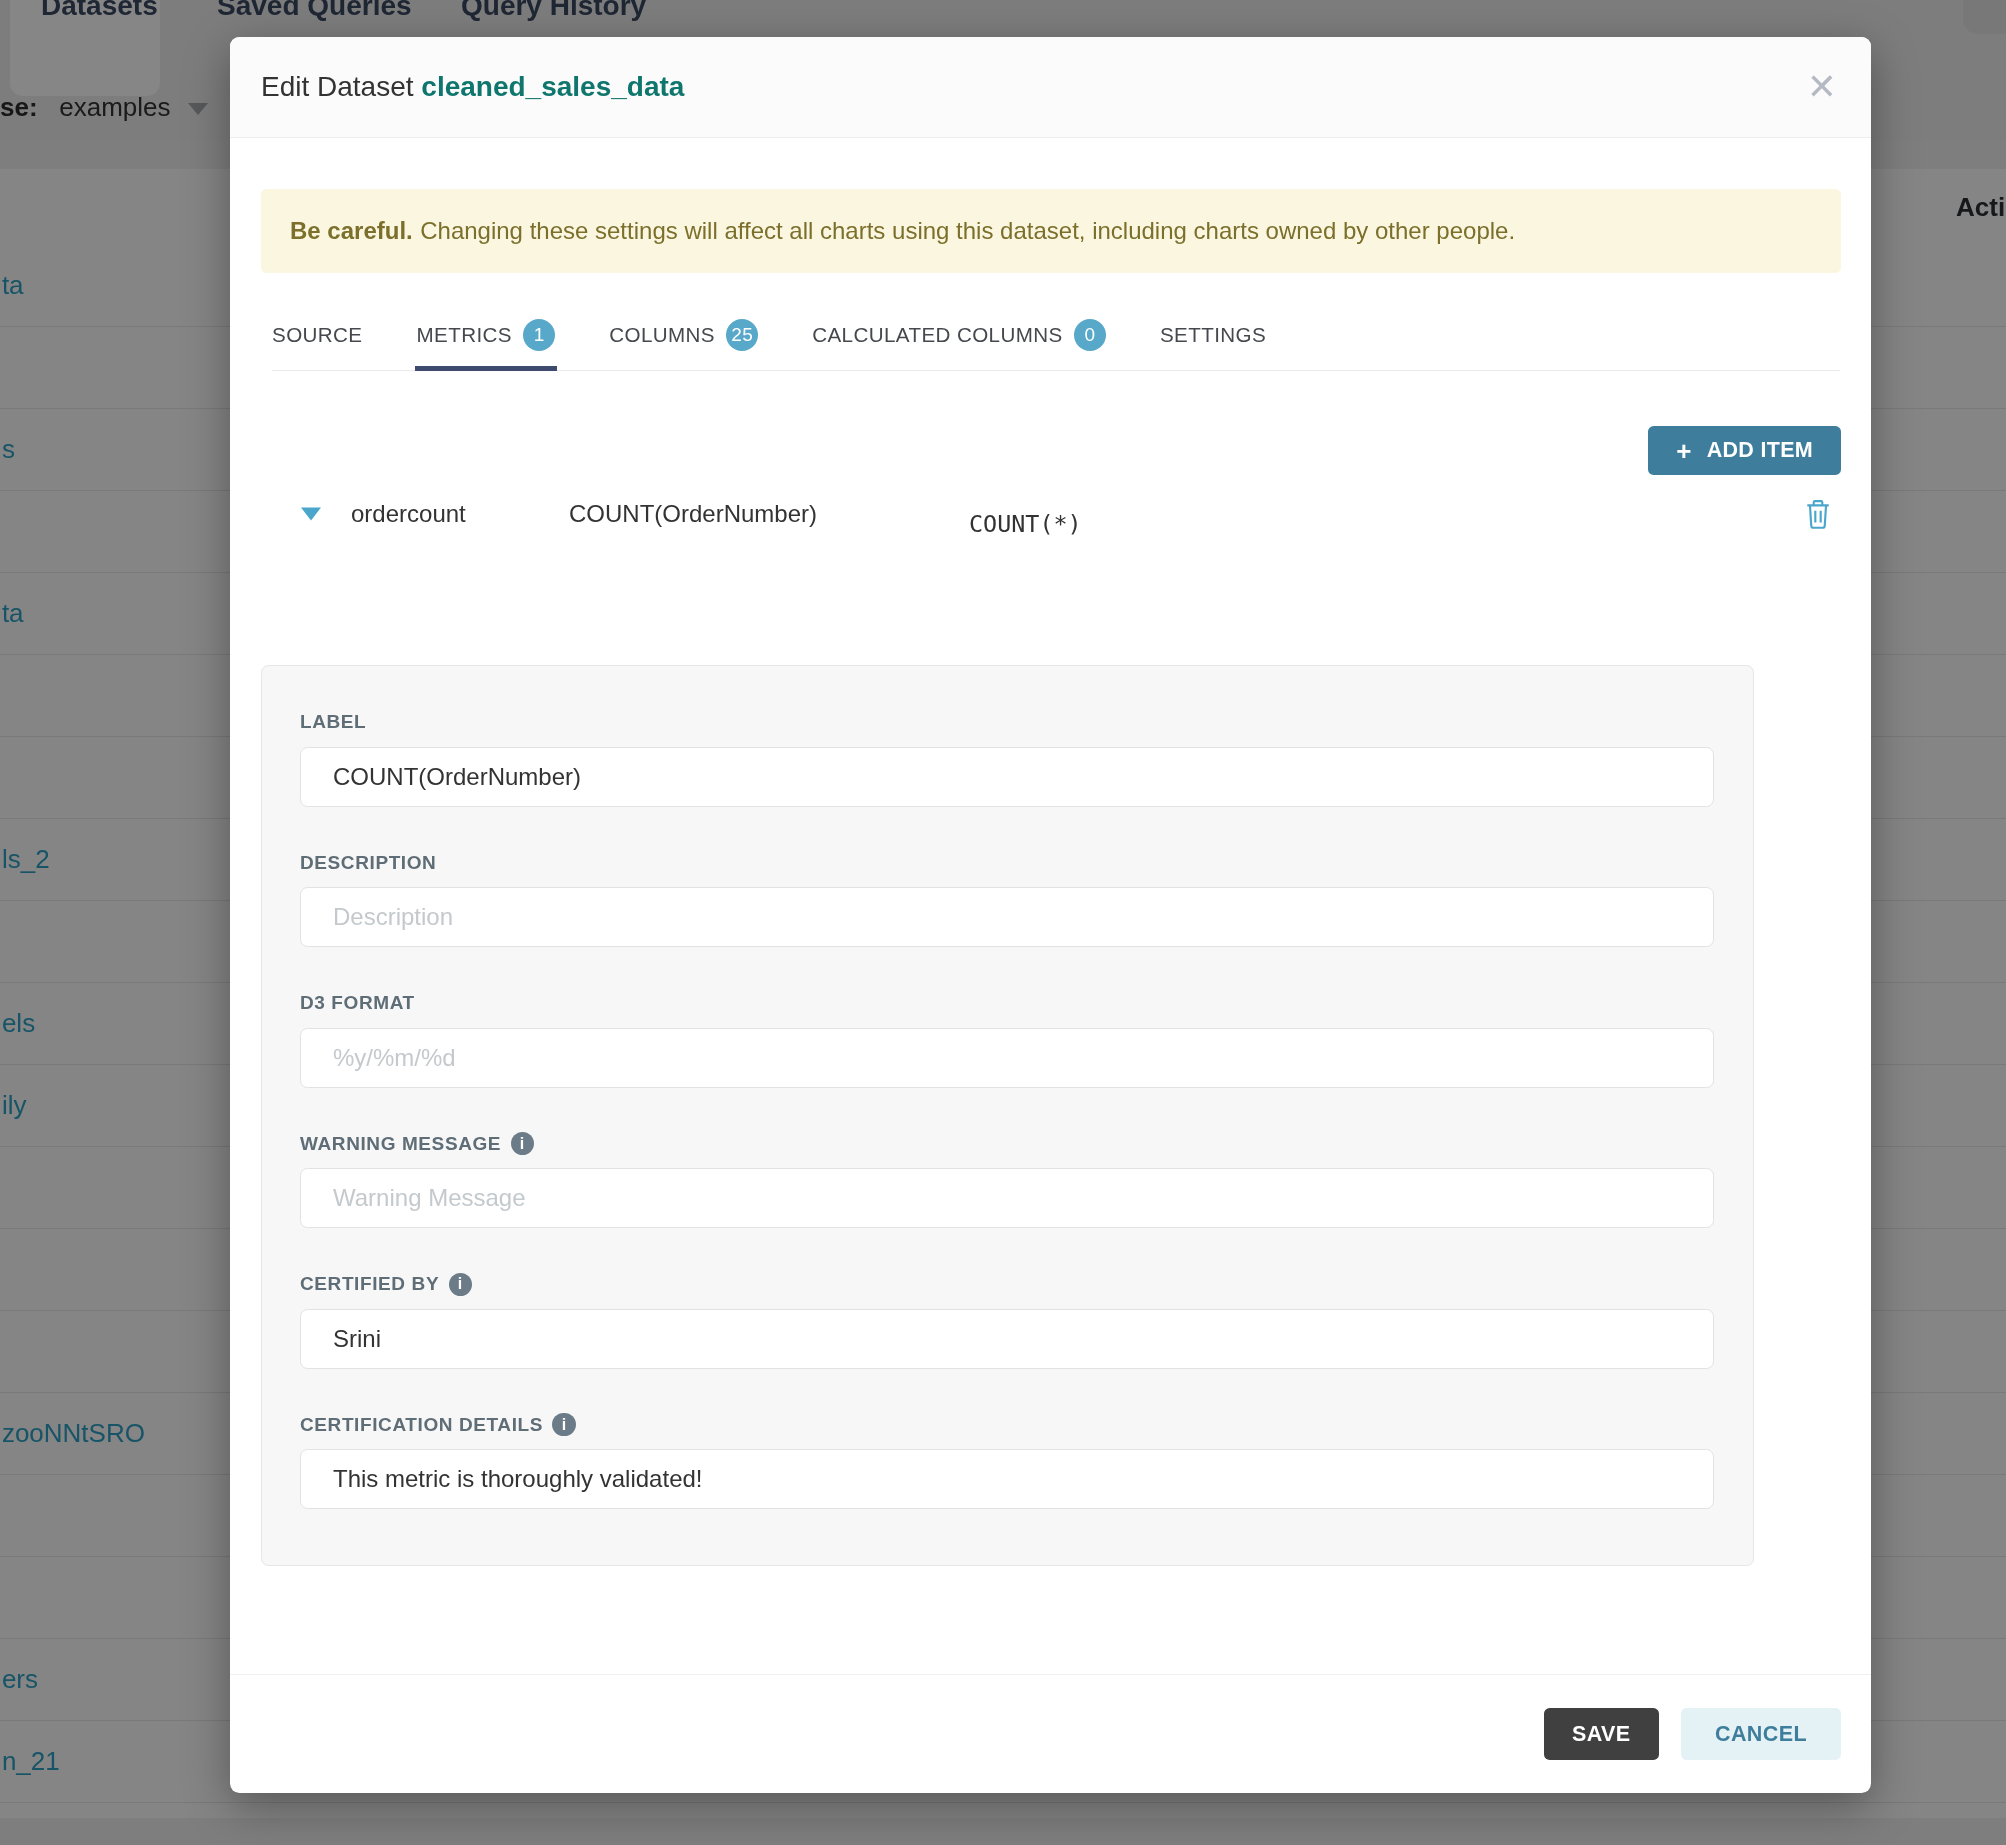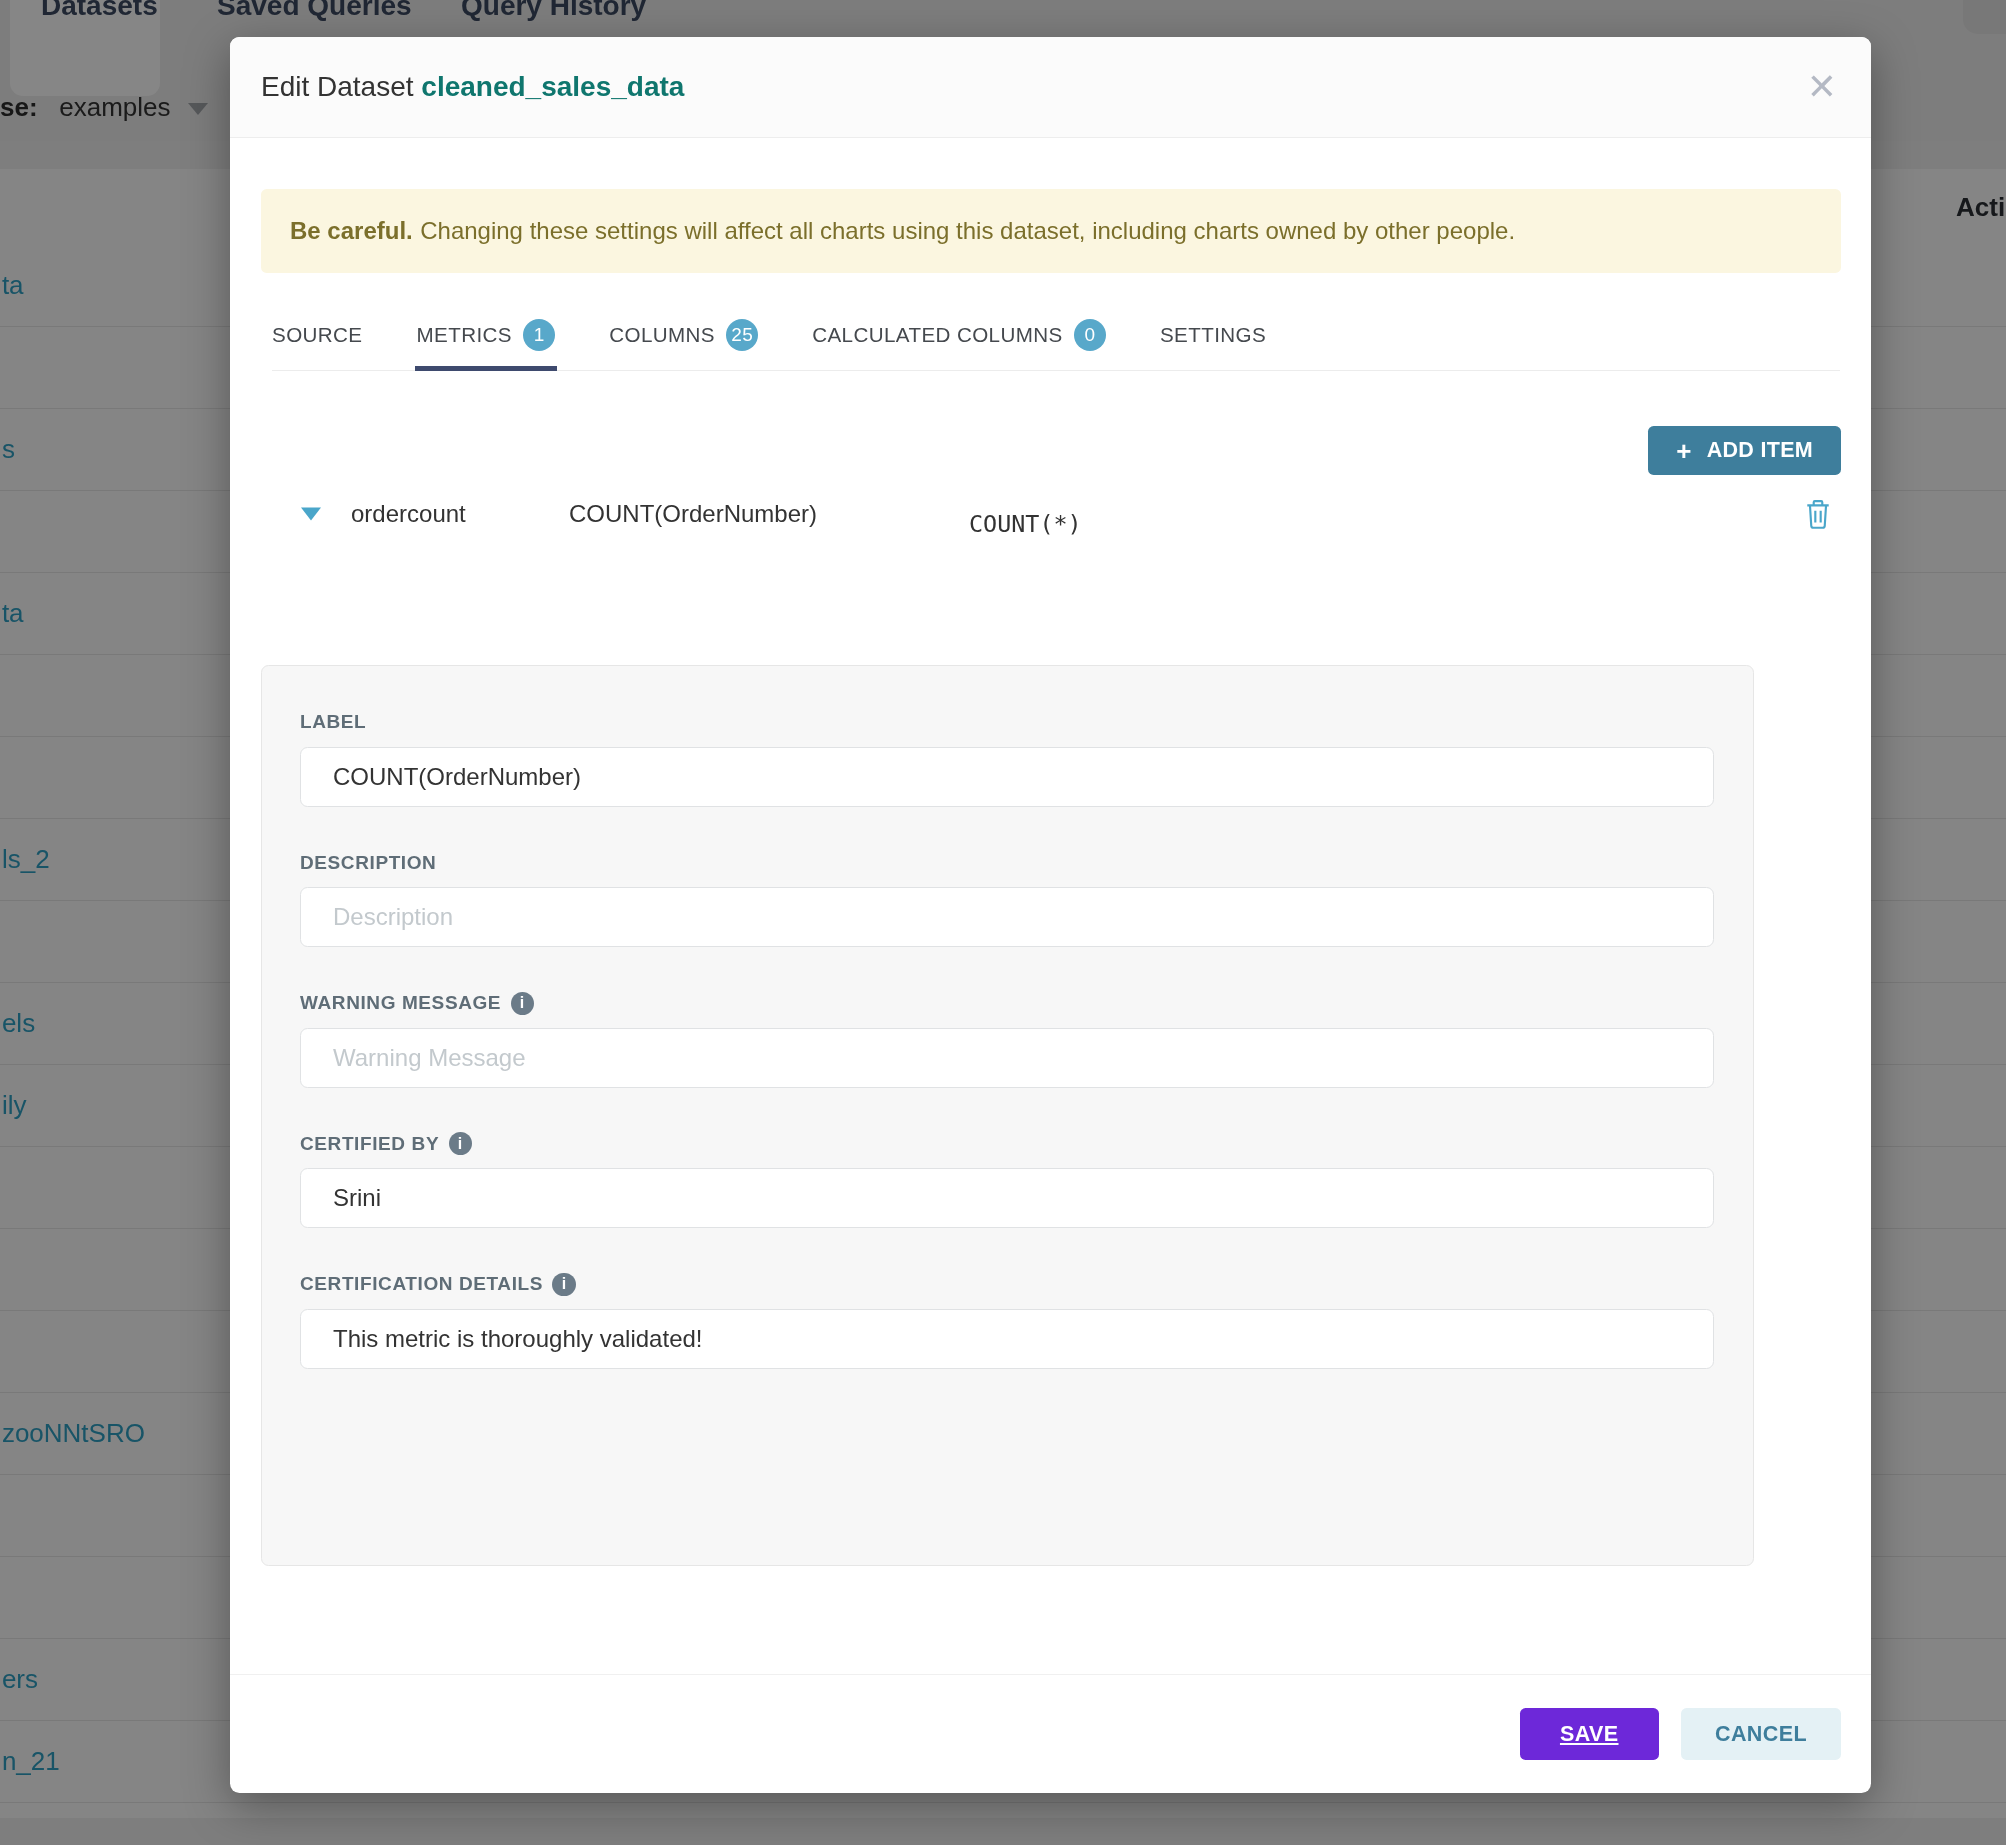--- a/index.html
+++ b/index.html
@@ -93,21 +93,21 @@
     font-size:24px; color:#333; outline:none; }
   .f-input::placeholder { color:#c3c9cd; }
 
   .m-footer { position:absolute; left:0; right:0; bottom:0; height:119px;
     border-top:0.9px solid #f0f0f0; display:flex; align-items:center;
     justify-content:flex-end; gap:22.5px; padding-right:30px; }
   .btn { height:52px; border:none; border-radius:5.6px; cursor:pointer;
     font-family:"Liberation Sans", sans-serif; font-size:21.5px; font-weight:700;
     letter-spacing:0.4px; display:flex; align-items:center; }
   .btn-light { background:#e4f1f5; color:#3e7e9c; padding:0 34px; }
-  .btn-primary { background:#6d28d9; color:#fff; padding:0 40px;text-decoration:underline; }
+  .btn-primary { background:#404040; color:#fff; padding:0 28px; }
 </style>
 </head>
 <body>
 
 <div class="bg-page">
   <div class="bg-nav">
     <div class="bg-pill"></div>
     <div class="bg-pill-right"></div>
     <div class="bg-tab t0">Datasets</div>
     <div class="bg-tab t1">Saved Queries</div>
@@ -249,20 +249,26 @@
       <input class="f-input" value="COUNT(OrderNumber)" style="">
     </div>
 
     <div class="field">
       <div class="f-label">
         <span>DESCRIPTION</span>
       </div>
       <input class="f-input" placeholder="Description" style="">
     </div>
 
+    <div class="field">
+      <div class="f-label">
+        <span>D3 FORMAT</span>
+      </div>
+      <input class="f-input" placeholder="%y/%m/%d" style="">
+    </div>
 
     <div class="field">
       <div class="f-label">
         <span>WARNING MESSAGE</span>
         <span class="info-icon">i</span>
       </div>
       <input class="f-input" placeholder="Warning Message" style="">
     </div>
 
     <div class="field">

